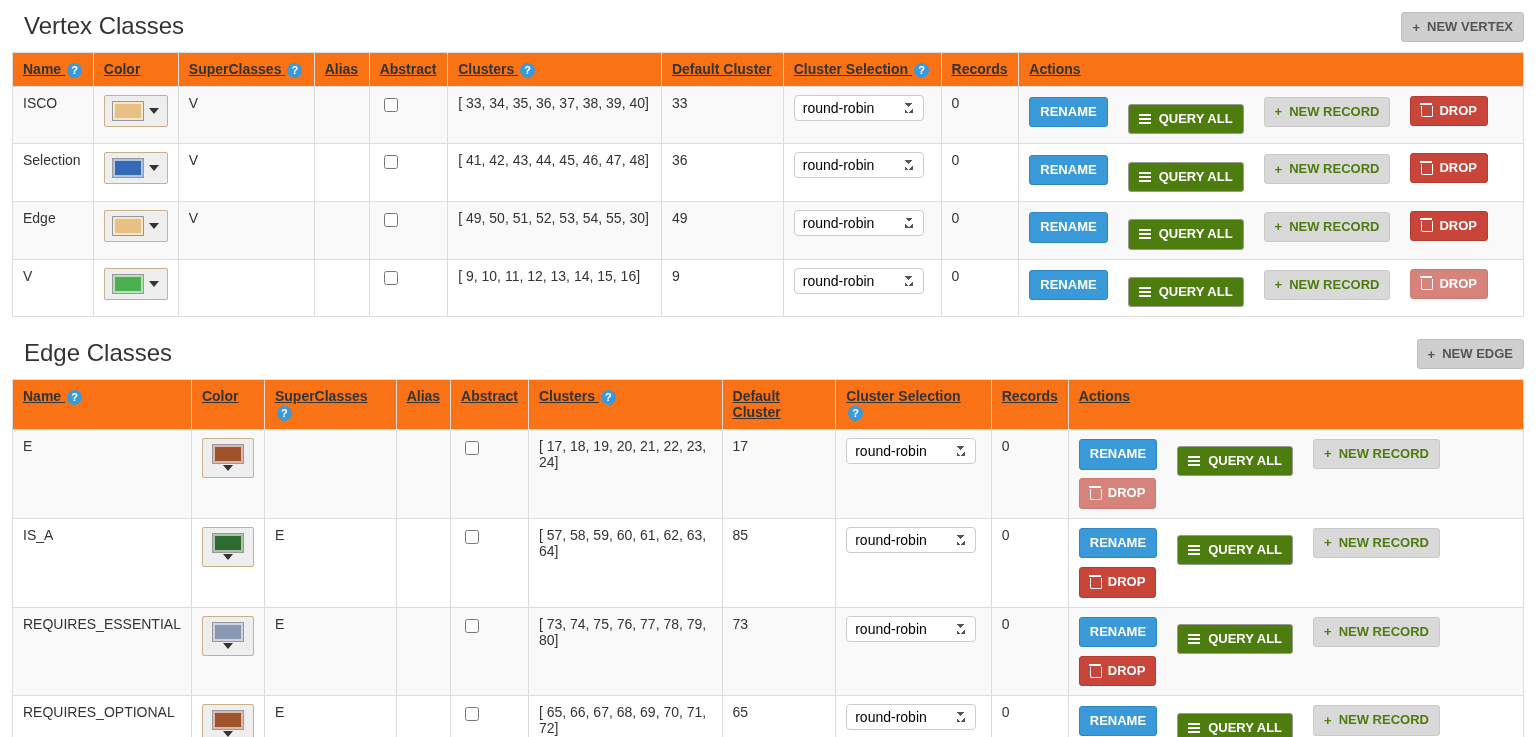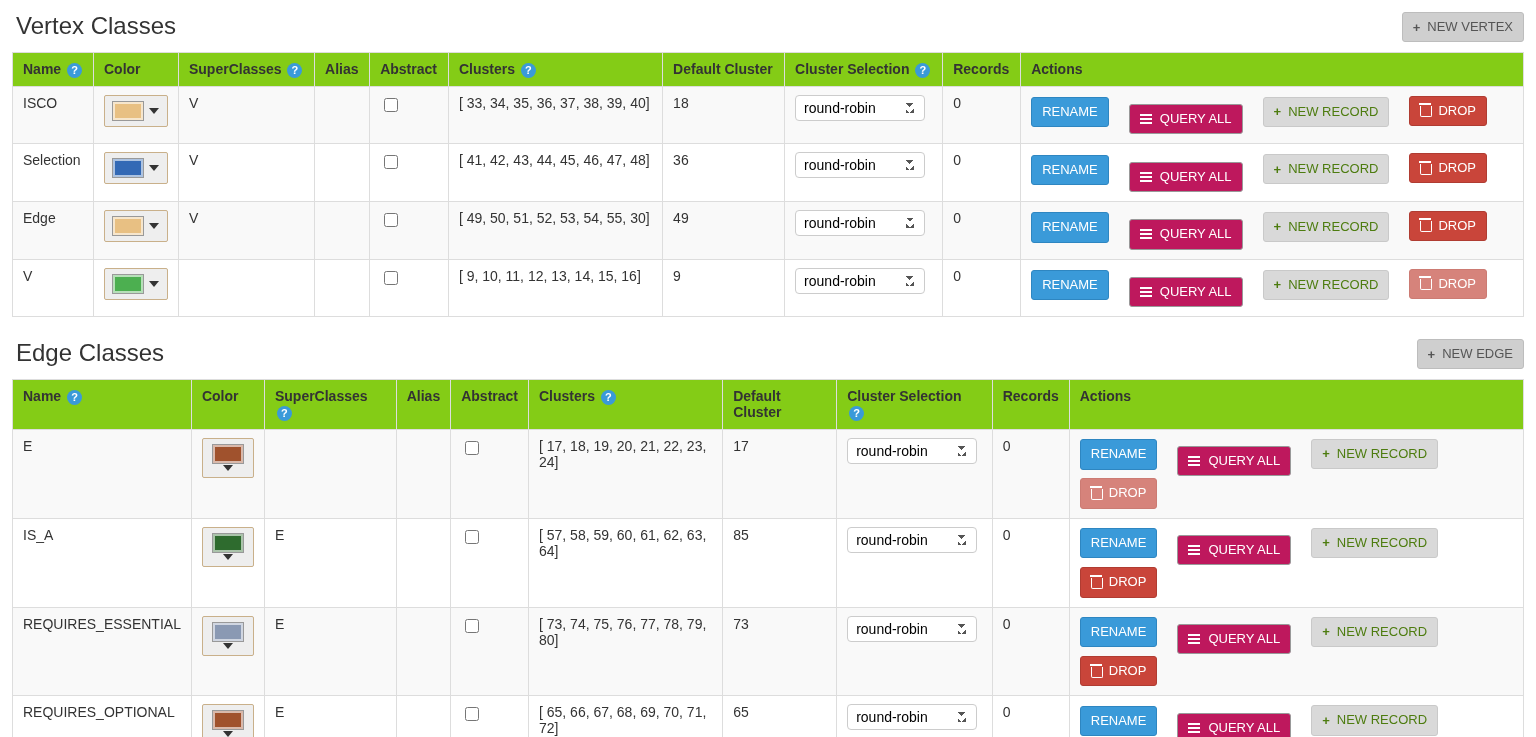--- a/index.html
+++ b/index.html
@@ -14,59 +14,60 @@
   .section-header {
     display: flex;
     justify-content: space-between;
     align-items: flex-start;
     margin-bottom: 6px;
   }
   h2 {
     font-size: 24px;
     font-weight: 500;
     color: #333;
-    margin: 0 0 6px 4px;
+    margin: 0 0 6px 12px;
   }
   .btn {
     display: inline-flex;
     align-items: center;
     gap: 4px;
     font-size: 13px;
-    font-weight: 400;
+    font-weight: 700;
     padding: 5px 10px;
     border: 1px solid transparent;
     border-radius: 3px;
     cursor: pointer;
     white-space: nowrap;
     line-height: 1.4;
   }
   .btn-default { background:#cfcfcf; color:#555; border-color:#bdbdbd; }
   .btn-primary { background:#3a9ad9; color:#fff; border-color:#2e86c1; }
-  .btn-gray    { background:#be185d; color:#fff; border-color:#999; }
+  .btn-gray    { background:#4d7c0f; color:#fff; border-color:#999; }
   .btn-light   { background:#d9d9d9; color:#4d7c0f; border-color:#c9c9c9; }
   .btn-danger  { background:#c9453a; color:#fff; border-color:#b03c32; }
   .btn-danger-dim { background:#d6837b; color:#fff; border-color:#cc7b73; }
 
   table {
     width: 100%;
     border-collapse: collapse;
     border: 1px solid #ddd;
     margin-bottom: 22px;
   }
   th, td {
     border: 1px solid #ddd;
     padding: 8px 10px;
     text-align: left;
     vertical-align: top;
     font-size: 14px;
   }
   th {
     font-weight: 700;
     color: #333;
-    background: #84cc16;
+    background: #f97316;
+    text-decoration: underline;
   }
   tbody tr:nth-child(odd) { background: #f9f9f9; }
   .swatch-btn {
     display: inline-flex;
     align-items: center;
     gap: 6px;
     border: 1px solid #c9b08a;
     background: #eee;
     padding: 6px 8px;
     cursor: pointer;
@@ -159,21 +160,21 @@
       <tr>
         <td>ISCO</td>
         <td class="color-cell"><div class="swatch-btn">
             <div class="swatch" style="background: rgb(232, 192, 131);"></div>
             <div class="caret"></div>
           </div></td>
         <td>V</td>
         <td></td>
         <td><input type="checkbox" style=""></td>
         <td>[ 33, 34, 35, 36, 37, 38, 39, 40]</td>
-        <td>18</td>
+        <td>33</td>
         <td><select><option>round-robin</option></select></td>
         <td>0</td>
         <td class="actions-cell"><button class="btn btn-primary">
             <span>RENAME</span>
           </button><button class="btn btn-gray">
             <span class="icon-hamburger">
               <span></span>
               <span></span>
               <span></span>
             </span>

